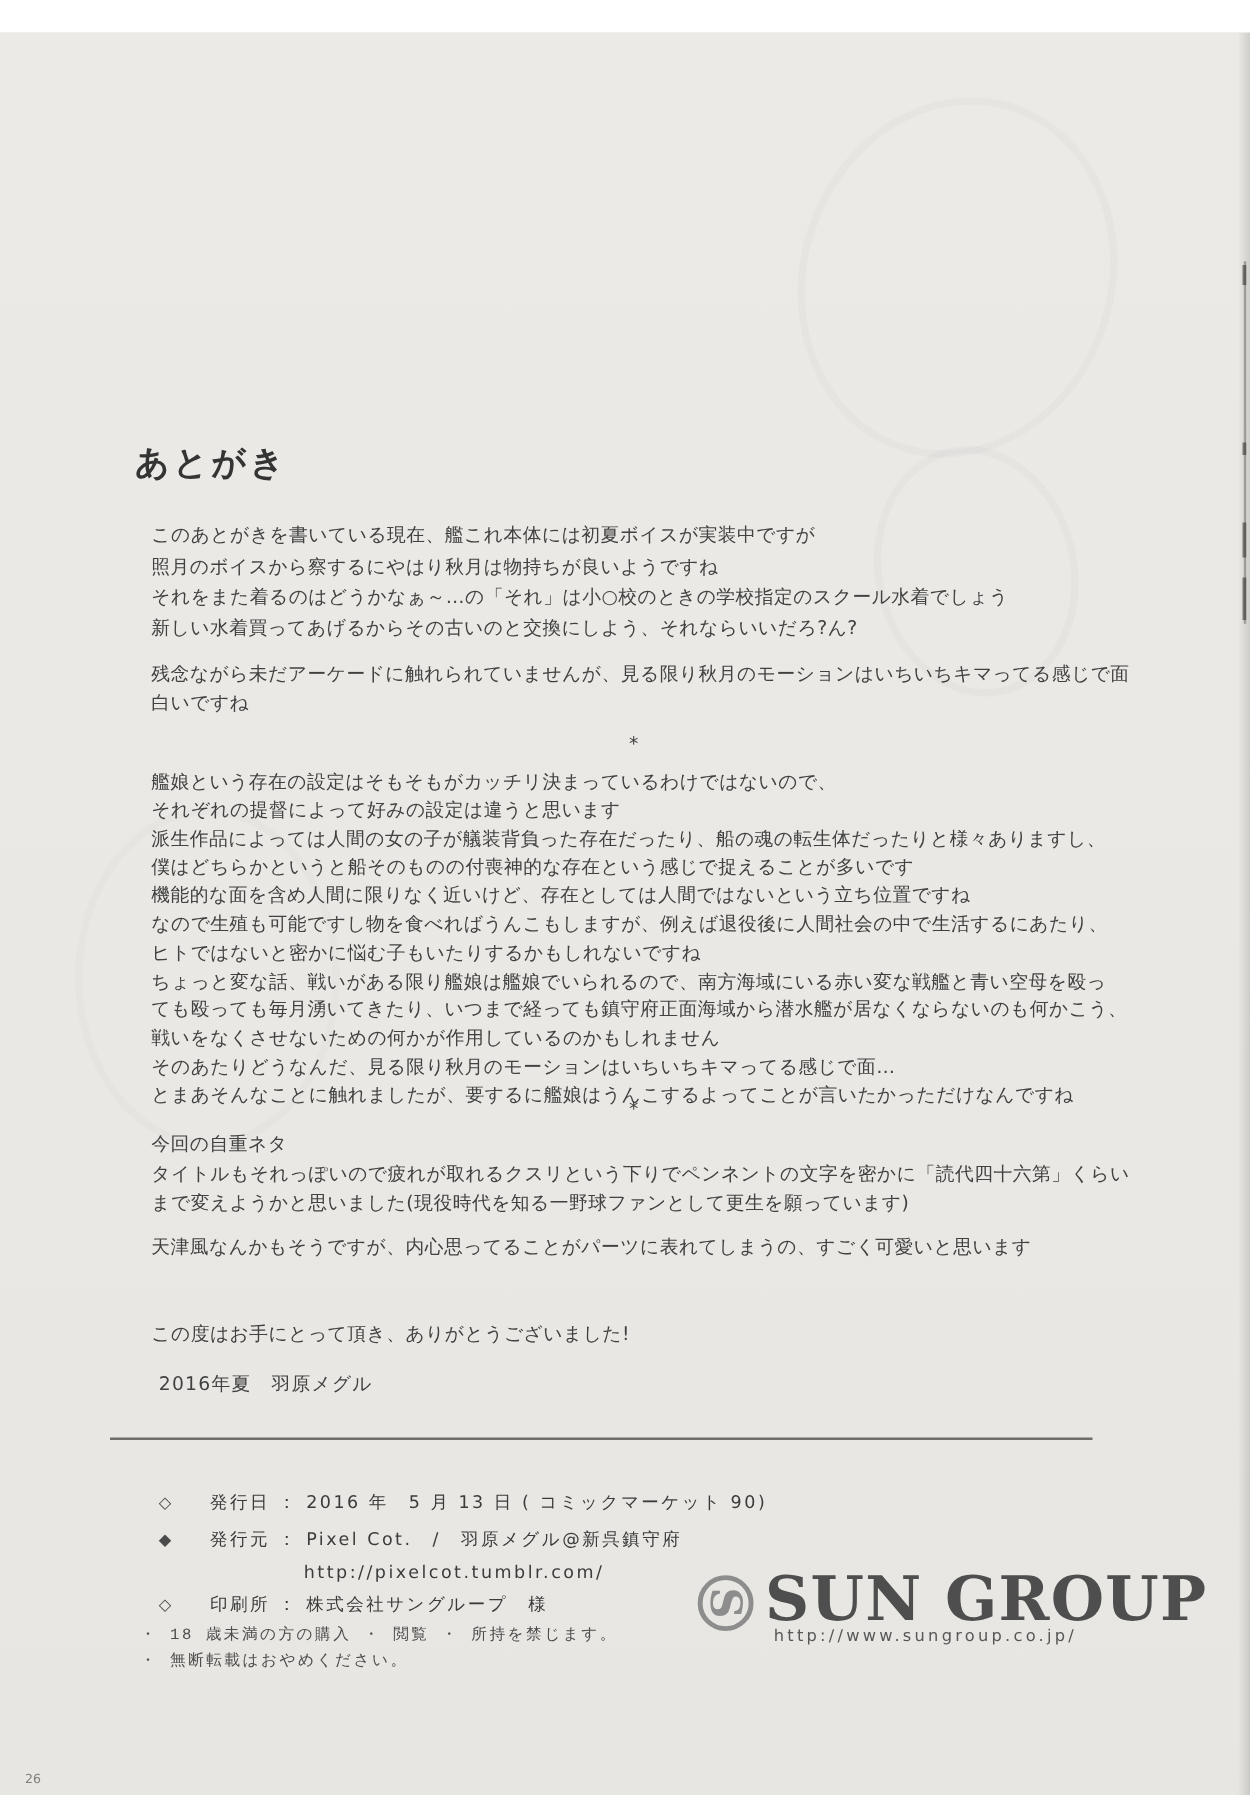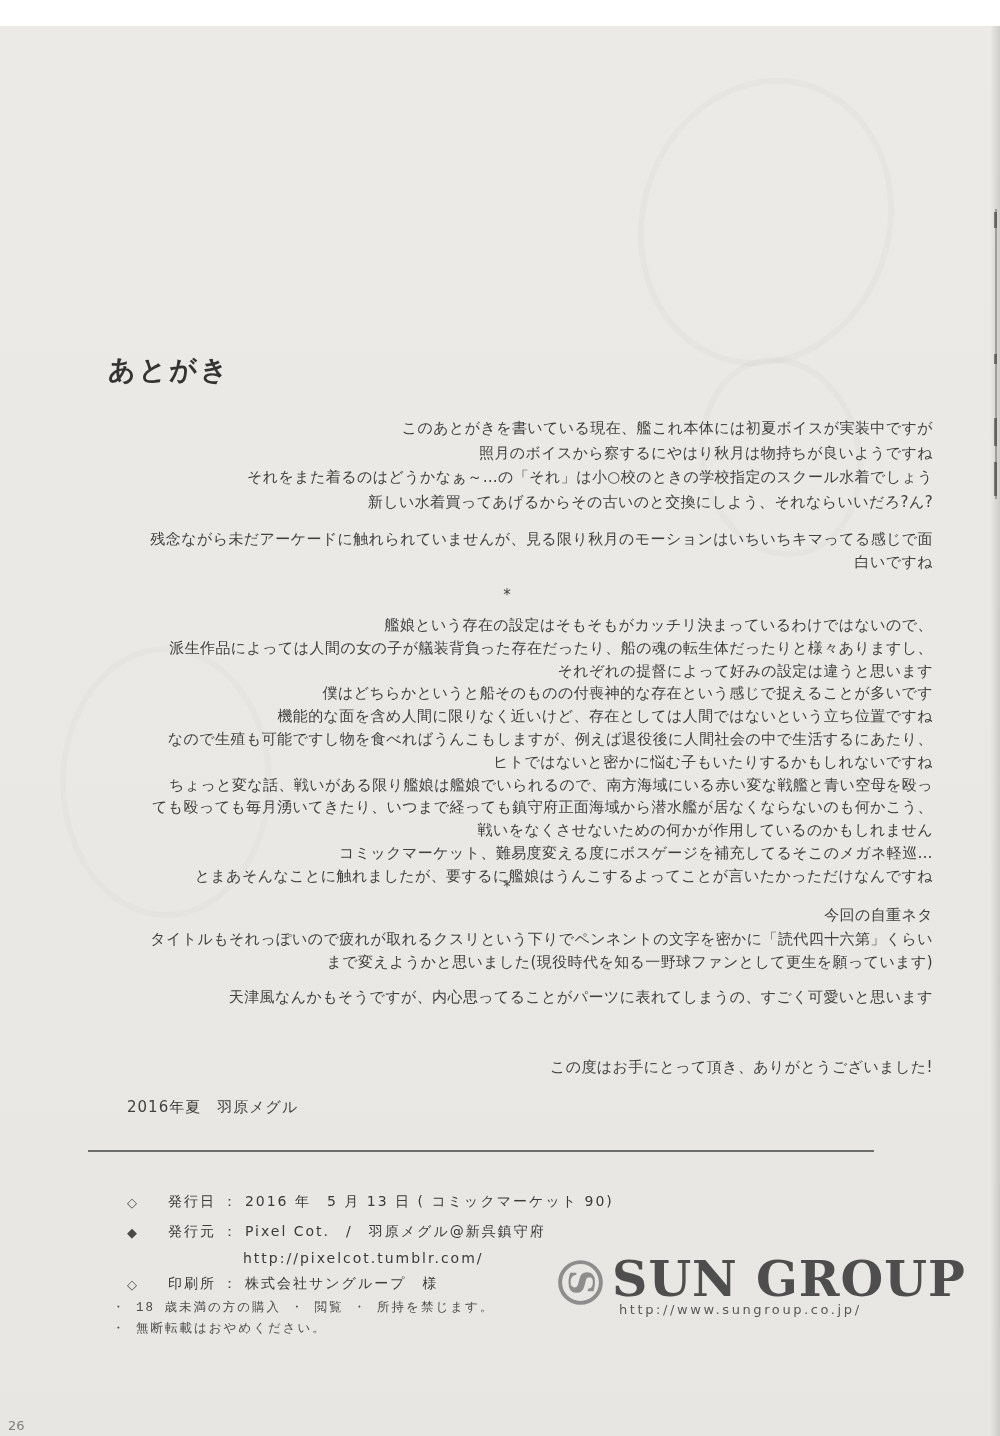--- a/index.html
+++ b/index.html
@@ -25,21 +25,21 @@
   .sd3 { top:392px; height:28px; }
   .sd4 { top:436px; height:34px; }
   .ghost { position:absolute; border:6px solid rgba(100,100,120,0.030); border-radius:50%; }
   .g1 { left:640px; top:50px; width:240px; height:280px; transform:rotate(18deg); }
   .g2 { left:700px; top:330px; width:150px; height:190px; transform:rotate(-12deg); }
   .g3 { left:60px; top:620px; width:200px; height:260px; border-color:rgba(100,100,120,0.022); }
 
   .title { position:absolute; left:108px; top:326px; margin:0;
     font-size:27px; font-weight:bold; letter-spacing:3px; color:#343434; }
 
-  .para { position:absolute; left:133px; width:800px;text-align:right; }
+  .para { position:absolute; left:121px; width:800px; }
   .line { white-space:nowrap; font-size:15px; letter-spacing:0.4px; color:#414141; }
   .lh245 .line { line-height:24.5px; height:24.5px; }
   .lh225 .line { line-height:22.5px; height:22.5px; }
   .lh228 .line { line-height:22.8px; height:22.8px; }
   .lh235 .line { line-height:23.5px; height:23.5px; }
 
   .sep { position:absolute; left:127px; width:760px; height:24px; text-align:center;
     font-size:15px; color:#414141; }
 
   .signature { position:absolute; left:127px; top:1072px; font-size:15px;
@@ -59,21 +59,21 @@
   .note-line { font-size:12.5px; line-height:21px; height:21px; letter-spacing:2px;
     color:#4c4c4c; white-space:nowrap; }
 
   .sunlogo { position:absolute; left:557px; top:1230px; width:340px; height:70px; }
   .sunmark { position:absolute; left:0; top:3px; }
   .sunname { position:absolute; left:55px; top:-6px; font-family:"DejaVu Serif","Liberation Serif",serif;
     font-weight:bold; font-size:49px; letter-spacing:1px; color:#4e4e4e; white-space:nowrap; }
   .sunurl { position:absolute; left:62px; top:46px; font-size:13px; letter-spacing:2.6px;
     color:#585858; white-space:nowrap; }
 
-  .pagenum { position:absolute; left:8px; top:1392px; font-size:13px; color:#7e7e7c; }
+  .pagenum { position:absolute; left:20px; top:1392px; font-size:10px; color:#7e7e7c; }
 </style>
 </head>
 <body>
 
 <div class="page">
 
   <div class="ghost g1"></div>
   <div class="ghost g2"></div>
   <div class="ghost g3"></div>
   <div class="edge-shade"></div>
@@ -95,30 +95,30 @@
 
   <div class="para lh225" style="top:502px">
       <div class="line">残念ながら未だアーケードに触れられていませんが、見る限り秋月のモーションはいちいちキマってる感じで面</div>
       <div class="line">白いですね</div>
     </div>
 
   <div class="sep" style="top:560px">*</div>
 
   <div class="para lh228" style="top:588px">
       <div class="line">艦娘という存在の設定はそもそもがカッチリ決まっているわけではないので、</div>
+      <div class="line">それぞれの提督によって好みの設定は違うと思います</div>
       <div class="line">派生作品によっては人間の女の子が艤装背負った存在だったり、船の魂の転生体だったりと様々ありますし、</div>
-      <div class="line">それぞれの提督によって好みの設定は違うと思います</div>
       <div class="line">僕はどちらかというと船そのものの付喪神的な存在という感じで捉えることが多いです</div>
       <div class="line">機能的な面を含め人間に限りなく近いけど、存在としては人間ではないという立ち位置ですね</div>
       <div class="line">なので生殖も可能ですし物を食べればうんこもしますが、例えば退役後に人間社会の中で生活するにあたり、</div>
       <div class="line">ヒトではないと密かに悩む子もいたりするかもしれないですね</div>
       <div class="line">ちょっと変な話、戦いがある限り艦娘は艦娘でいられるので、南方海域にいる赤い変な戦艦と青い空母を殴っ</div>
       <div class="line">ても殴っても毎月湧いてきたり、いつまで経っても鎮守府正面海域から潜水艦が居なくならないのも何かこう、</div>
       <div class="line">戦いをなくさせないための何かが作用しているのかもしれません</div>
-      <div class="line">コミックマーケット、難易度変える度にボスゲージを補充してるそこのメガネ軽巡…</div>
+      <div class="line">そのあたりどうなんだ、見る限り秋月のモーションはいちいちキマってる感じで面…</div>
       <div class="line">とまあそんなことに触れましたが、要するに艦娘はうんこするよってことが言いたかっただけなんですね</div>
     </div>
 
   <div class="sep" style="top:852px">*</div>
 
   <div class="para lh235" style="top:878px">
       <div class="line">今回の自重ネタ</div>
       <div class="line">タイトルもそれっぽいので疲れが取れるクスリという下りでペンネントの文字を密かに「読代四十六第」くらい</div>
       <div class="line">まで変えようかと思いました(現役時代を知る一野球ファンとして更生を願っています)</div>
     </div>

